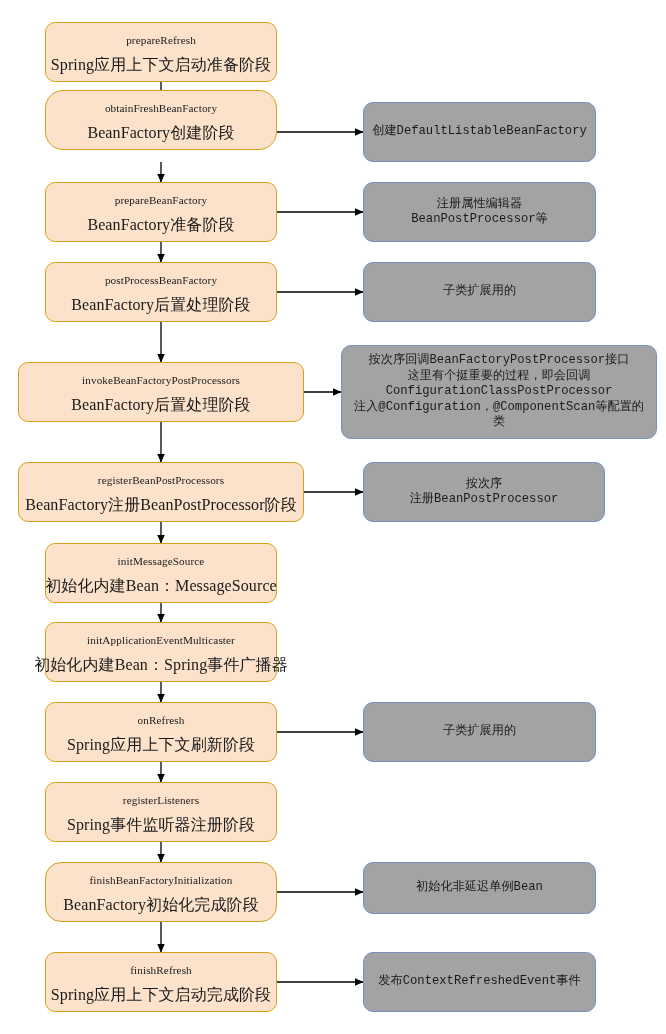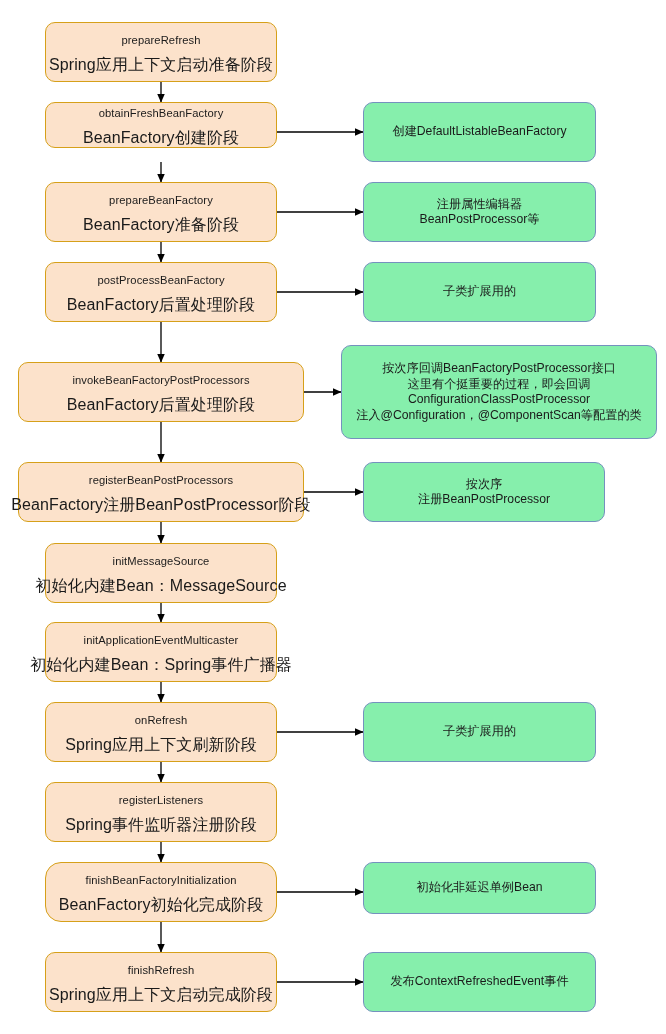--- a/index.html
+++ b/index.html
@@ -26,29 +26,29 @@
     border-radius: 10px;
     display: flex;
     flex-direction: column;
     align-items: center;
     justify-content: center;
     text-align: center;
   }
   .node.stage {
     background: #fce2cb;
     border: 1.4px solid #d6a019;
-    font-family: Liberation Sans, sans-serif;
+    font-family: Liberation Serif, serif;
     color: #1a1a1a;
     letter-spacing: 0.1px;
     text-align: right;
   }
   .node.note {
-    background: #86efac;
+    background: #a3a3a3;
     border: 1.4px solid #7591be;
-    font-family: Liberation Sans, sans-serif;
+    font-family: Liberation Mono, monospace;
     color: #1a1a1a;
   }
   .stage .line1 {
     font-size: 11.2px;
     line-height: 15px;
     white-space: nowrap;
   }
   .stage .line2 {
     font-size: 16px;
     line-height: 15px;
@@ -99,21 +99,21 @@
         <line x1="277" y1="732" x2="363" y2="732" stroke="#000000" stroke-width="1.3" marker-end="url(#arrowhead)"></line>
         <line x1="277" y1="892" x2="363" y2="892" stroke="#000000" stroke-width="1.3" marker-end="url(#arrowhead)"></line>
         <line x1="277" y1="982" x2="363" y2="982" stroke="#000000" stroke-width="1.3" marker-end="url(#arrowhead)"></line>
       </g>
   </svg>
   <div id="node-layer">
       <div class="node stage" style="left: 45px; top: 22px; width: 232px; height: 60px;">
         <div class="line1">prepareRefresh</div>
         <div class="line2">Spring应用上下文启动准备阶段</div>
       </div>
-      <div class="node stage" style="left: 45px; top: 102px; width: 232px; height: 46px;">
+      <div class="node stage" style="left: 45px; top: 90px; width: 232px; height: 60px; border-radius: 18px;">
         <div class="line1">obtainFreshBeanFactory</div>
         <div class="line2">BeanFactory创建阶段</div>
       </div>
       <div class="node stage" style="left: 45px; top: 182px; width: 232px; height: 60px;">
         <div class="line1">prepareBeanFactory</div>
         <div class="line2">BeanFactory准备阶段</div>
       </div>
       <div class="node stage" style="left: 45px; top: 262px; width: 232px; height: 60px;">
         <div class="line1">postProcessBeanFactory</div>
         <div class="line2">BeanFactory后置处理阶段</div>

